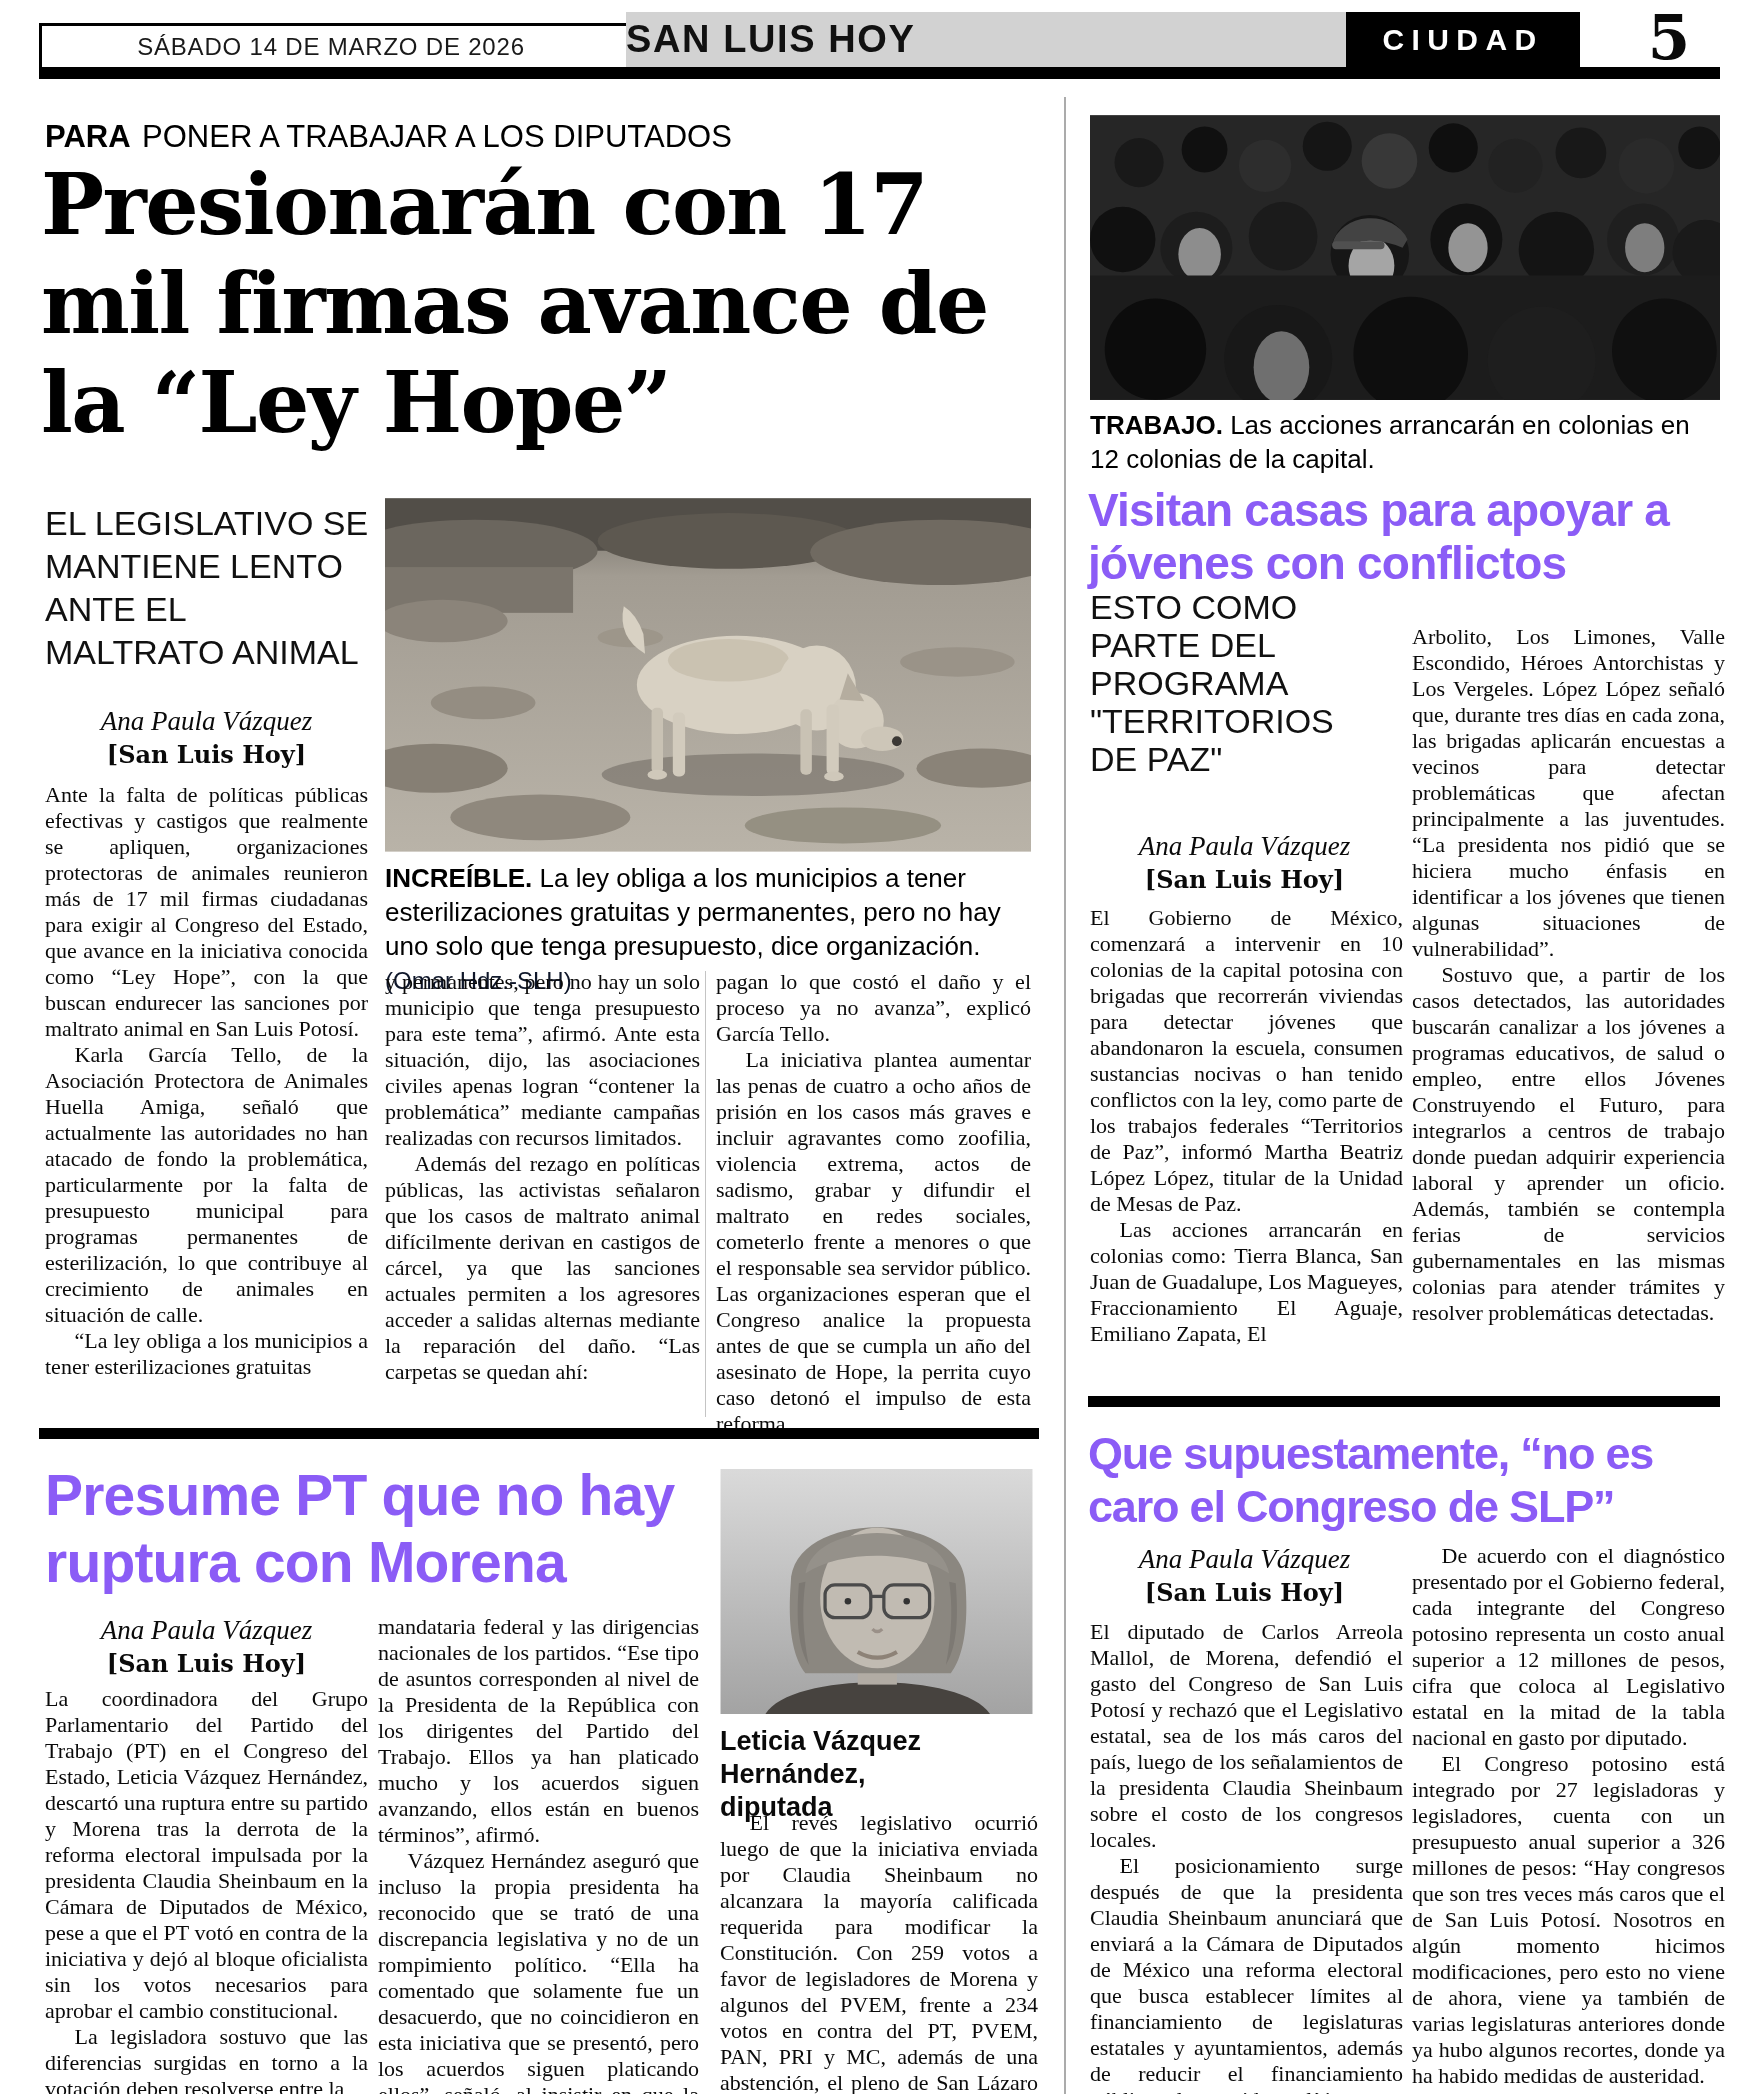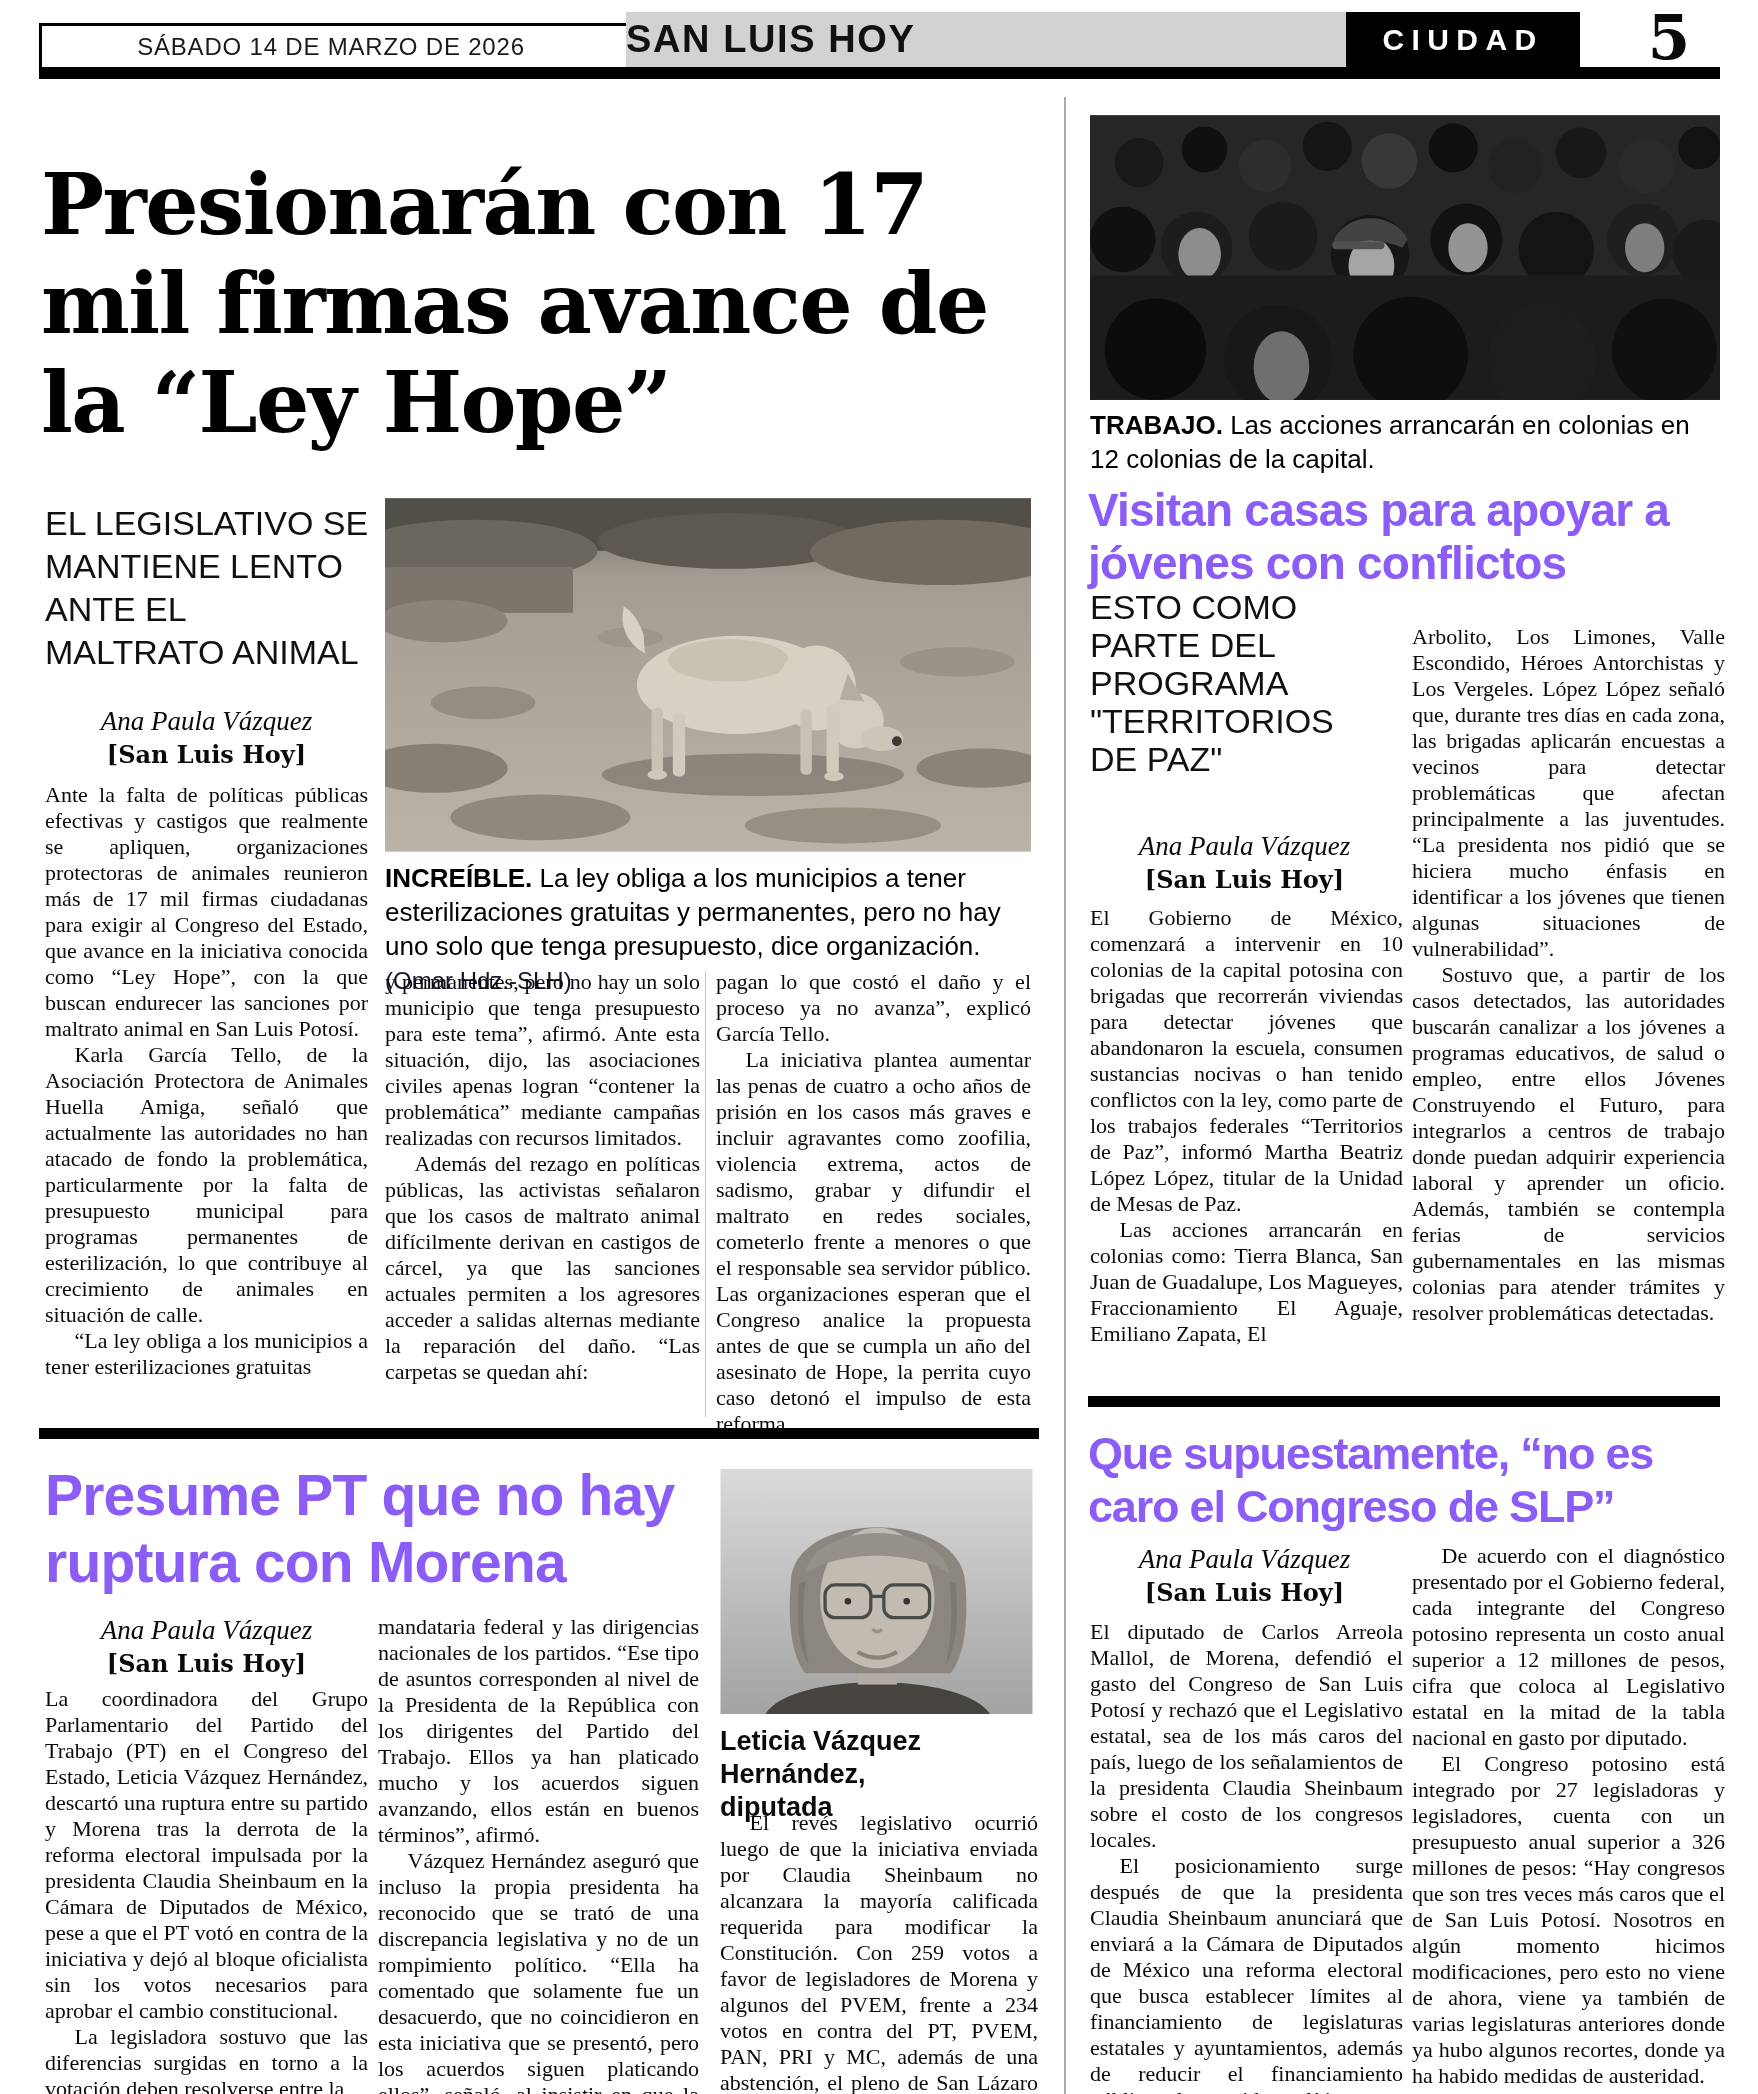--- a/index.html
+++ b/index.html
@@ -58,20 +58,23 @@
     <span class="masthead">SAN LUIS HOY</span>
   </div>
   <div class="abs section-box" style="left:1346px;top:11.5px;width:234px;height:56px;">
     <span class="section-label">CIUDAD</span>
   </div>
   <div class="abs page-num" style="left:1616px;top:1.6px;width:106px;">5</div>
   <div class="abs rule" style="left:39px;top:67px;width:1681px;height:11.5px;"></div>
 
   <div class="abs divider-v" style="left:1064px;top:97px;width:1.6px;height:1998px;"></div>
 
+  <div class="abs kicker" style="left:45px;top:119px;width:998px;">
+    <span class="lead">PARA</span><span class="rest">PONER A TRABAJAR A LOS DIPUTADOS</span>
+  </div>
   <div class="abs headline-main" style="left:41px;top:155px;width:1011px;">Presionarán con 17 mil firmas avance de la “Ley Hope”</div>
 
   <div class="abs subhead" style="left:45px;top:502px;width:327px;">EL LEGISLATIVO SE MANTIENE LENTO ANTE EL MALTRATO ANIMAL</div>
 
   <div class="abs byline" style="left:45px;top:705px;width:323px;">
     <span class="author">Ana Paula Vázquez</span>
     <span class="outlet">[San Luis Hoy]</span>
   </div>
 
   <div class="abs body-col" style="left:45px;top:782px;width:323px;">

